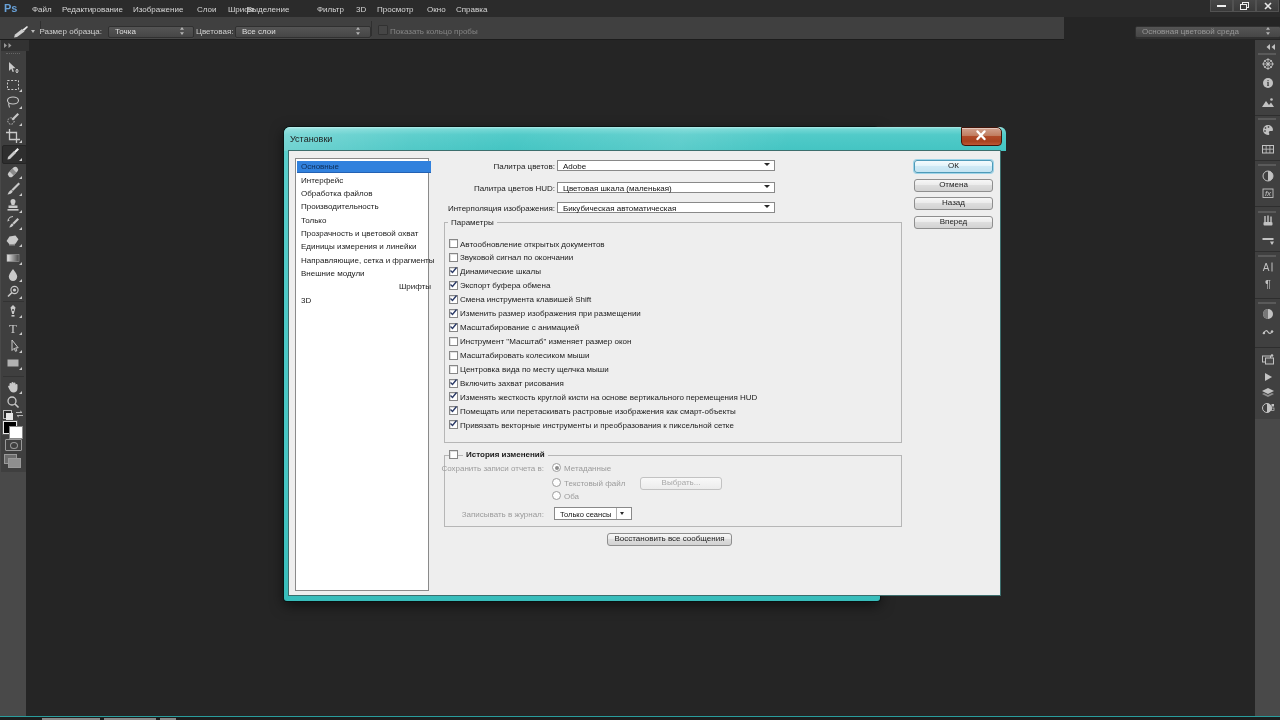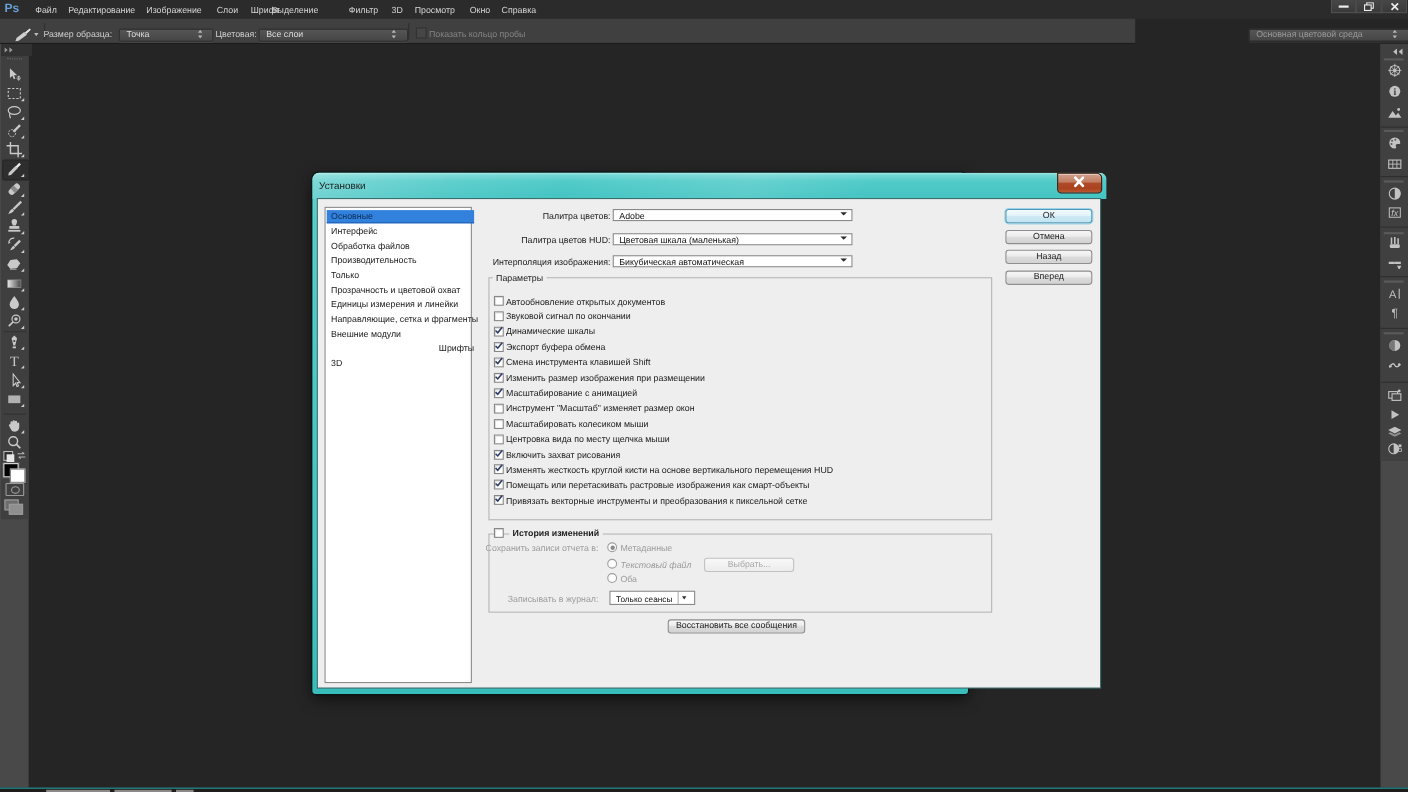--- a/index.html
+++ b/index.html
@@ -2,37 +2,37 @@
 <html><head>
 <meta charset="utf-8">
 <style>
   html,body{margin:0;padding:0;width:1280px;height:720px;overflow:hidden;background:#252525;
     font-family:"Liberation Sans",sans-serif;}
   .abs{position:absolute;}
   
   #menubar{left:0;top:0;width:1280px;height:17px;background:#2b2b2b;color:#d6d6d6;font-size:8px;}
   #menubar .mi{position:absolute;top:4.5px;}
   #pslogo{position:absolute;left:4px;top:2px;font-size:11px;font-weight:bold;color:#68a1d8;letter-spacing:0px;}
-  #optbar{left:0;top:17px;width:1032px;height:22px;background:#404040;border-bottom:1px solid #1c1c1c;color:#cfcfcf;font-size:8px;}
+  #optbar{left:0;top:17px;width:1032px;height:22px;background:#404040;border-bottom:1px solid #1c1c1c;color:#cfcfcf;font-size:8px;padding-left:32px;}
   .dd{position:absolute;background:linear-gradient(#555555,#464646);border:1px solid #303030;border-radius:2px;color:#dedede;font-size:8px;line-height:7px;padding:0 0 0 6px;box-shadow:0 1px 0 rgba(255,255,255,0.05);}
   #toolcol{left:0;top:40px;width:26px;height:676px;background:#494949;}
   #toolpanel{left:1px;top:40px;width:25px;height:432px;background:#3f3f3f;}
   #toolhdr{left:1px;top:40px;width:25px;height:11px;background:#323232;color:#989898;font-size:5px;line-height:11px;padding-left:3px;letter-spacing:0px;}
   .tool{position:absolute;left:5px;width:16px;height:16px;}
   #rightcol{left:1255px;top:40px;width:25px;height:676px;background:#494949;}
   #rightpanel{left:1255px;top:40px;width:25px;height:379px;background:#404040;}
   .rsep{position:absolute;left:1255px;width:25px;height:1px;background:#2e2e2e;}
   .rlbl{position:absolute;left:1258px;width:18px;height:2px;background:#5a5a5a;}
   .ricon{position:absolute;left:1261px;width:14px;height:14px;}
   
   .wbtn{position:absolute;top:0;height:11px;background:linear-gradient(#474747,#3a3a3a);border:1px solid #525252;border-top:none;color:#dcdcdc;text-align:center;font-size:8px;line-height:10px;}
   
   #dlg{left:284px;top:127px;width:596px;height:474px;border-radius:6px 6px 3px 3px;
        background:linear-gradient(180deg,#5bcfcc 0%,#4cc8c6 40%,#46c5c3 75%,#38bdbb 100%);
-       box-shadow:0 0 0 1px rgba(8,20,20,0.9), 0 4px 14px rgba(0,0,0,0.6);margin-top:30px;}
+       box-shadow:0 0 0 1px rgba(8,20,20,0.9), 0 4px 14px rgba(0,0,0,0.6);}
   #titlebar{position:absolute;left:0;top:0;width:722px;height:24px;border-radius:6px 6px 0 0;
        background:linear-gradient(115deg,rgba(255,255,255,0.25) 0%,rgba(255,255,255,0.08) 18%,rgba(255,255,255,0) 32%,rgba(255,255,255,0.12) 55%,rgba(255,255,255,0) 70%),
                   linear-gradient(180deg,#aeebe8 0%,#74d8d5 8%,#52cbc9 32%,#49c7c5 70%,#44c4c2 100%);}
   #dlgtitle{position:absolute;left:6px;top:6.5px;font-size:9px;color:#1c1c1c;}
   #closebtn{position:absolute;left:677px;top:0px;width:39px;height:17px;border-radius:0 5px 4px 4px;
        background:linear-gradient(180deg,#d2a28f 0%,#c17e61 44%,#b04a28 50%,#a8421f 78%,#bd5835 100%);
        border:1px solid #43150a;box-shadow:inset 0 1px 0 rgba(255,255,255,0.4);}
   #client{position:absolute;left:5px;top:24px;width:711px;height:444px;background:#eeeeee;box-shadow:0 0 0 1px #3c6e6d;font-size:8px;color:#1a1a1a;}
   
   #listbox{position:absolute;left:6px;top:7px;width:132px;height:431px;background:#ffffff;border:1px solid #8a8a8a;}
@@ -542,21 +542,21 @@
       </div>
 
     <div class="grp" style="left:155px;top:304px;width:456px;height:70px;"></div>
     <div class="cb" style="left:160px;top:299px;"></div>
     <div class="grplab" style="left:174px;top:299px;font-weight:bold;">История изменений</div>
     <div class="lab gray" style="left:55px;top:313px;width:200px;">Сохранить записи отчета в:</div>
     <div class="radio" style="left:263px;top:312px;"></div>
     <div class="abs" style="left:265.5px;top:314.5px;width:4px;height:4px;border-radius:50%;background:#8b8b8b;"></div>
     <div class="cbt gray" style="left:275px;top:313px;">Метаданные</div>
     <div class="radio" style="left:263px;top:327px;"></div>
-    <div class="cbt gray" style="left:275px;top:328px;font-style:italic;">Текстовый файл</div>
+    <div class="cbt gray" style="left:275px;top:328px;">Текстовый файл</div>
     <div class="btn" style="left:351px;top:326px;width:80px;border-color:#c2c2c2;color:#a8a8a8;background:linear-gradient(180deg,#f8f8f8,#ececec);">Выбрать...</div>
     <div class="radio" style="left:263px;top:340px;"></div>
     <div class="cbt gray" style="left:275px;top:341px;">Оба</div>
     <div class="lab gray" style="left:55px;top:359px;width:200px;">Записывать в журнал:</div>
     <div class="cbo" style="left:265px;top:356px;width:76px;height:11px;">
         <span class="tx" style="top:2px;font-size:7.5px;">Только сеансы</span>
       </div>
     <div class="abs" style="left:327px;top:357px;width:1px;height:11px;background:#b0b0b0;"></div>
     <div class="arr" style="left:331px;top:361px;border-left-width:2.5px;border-right-width:2.5px;border-top-width:3.5px;"></div>
 

